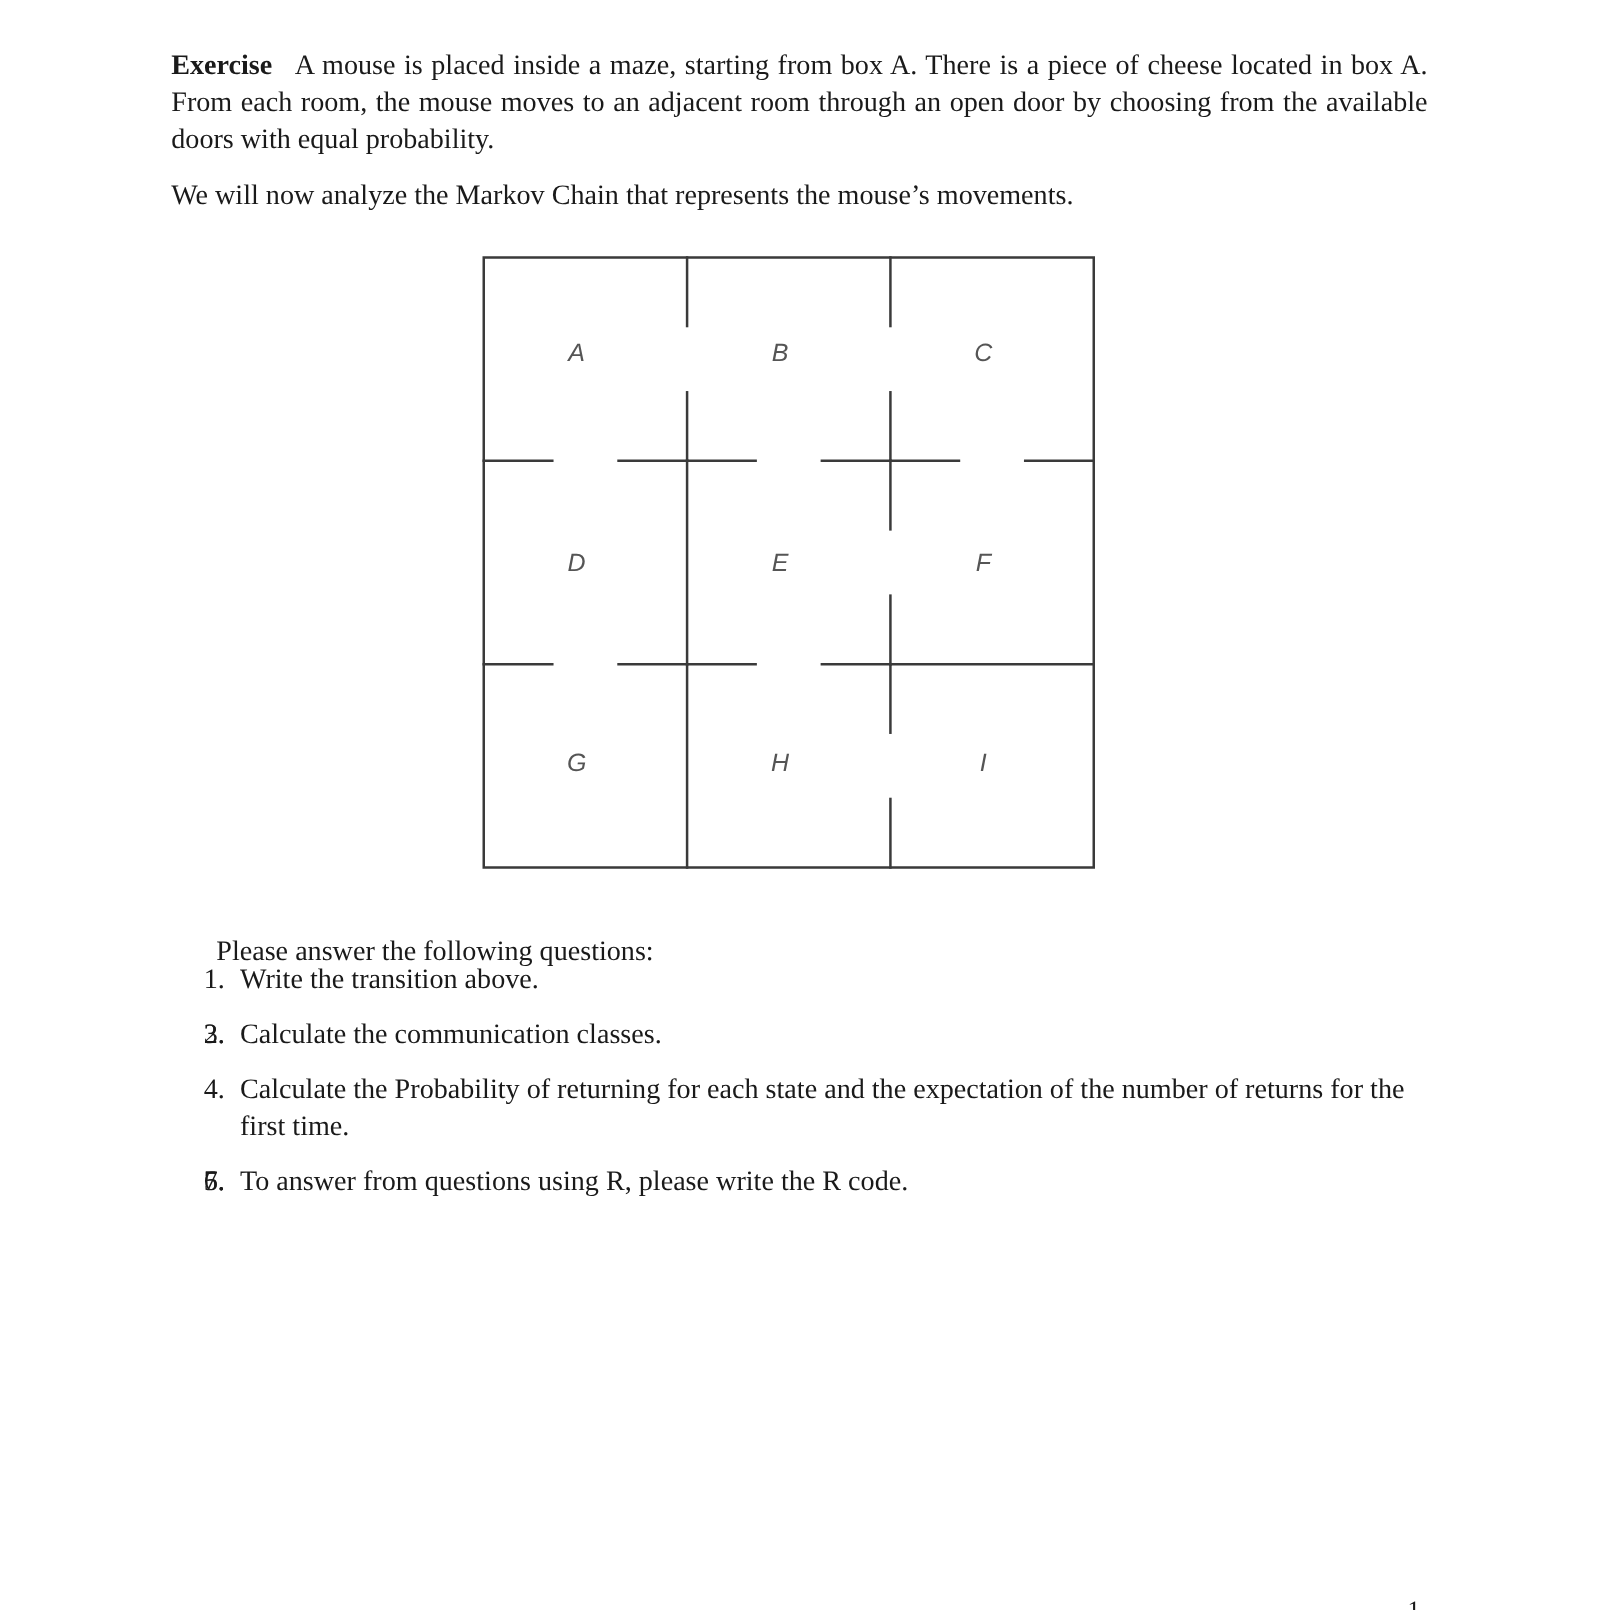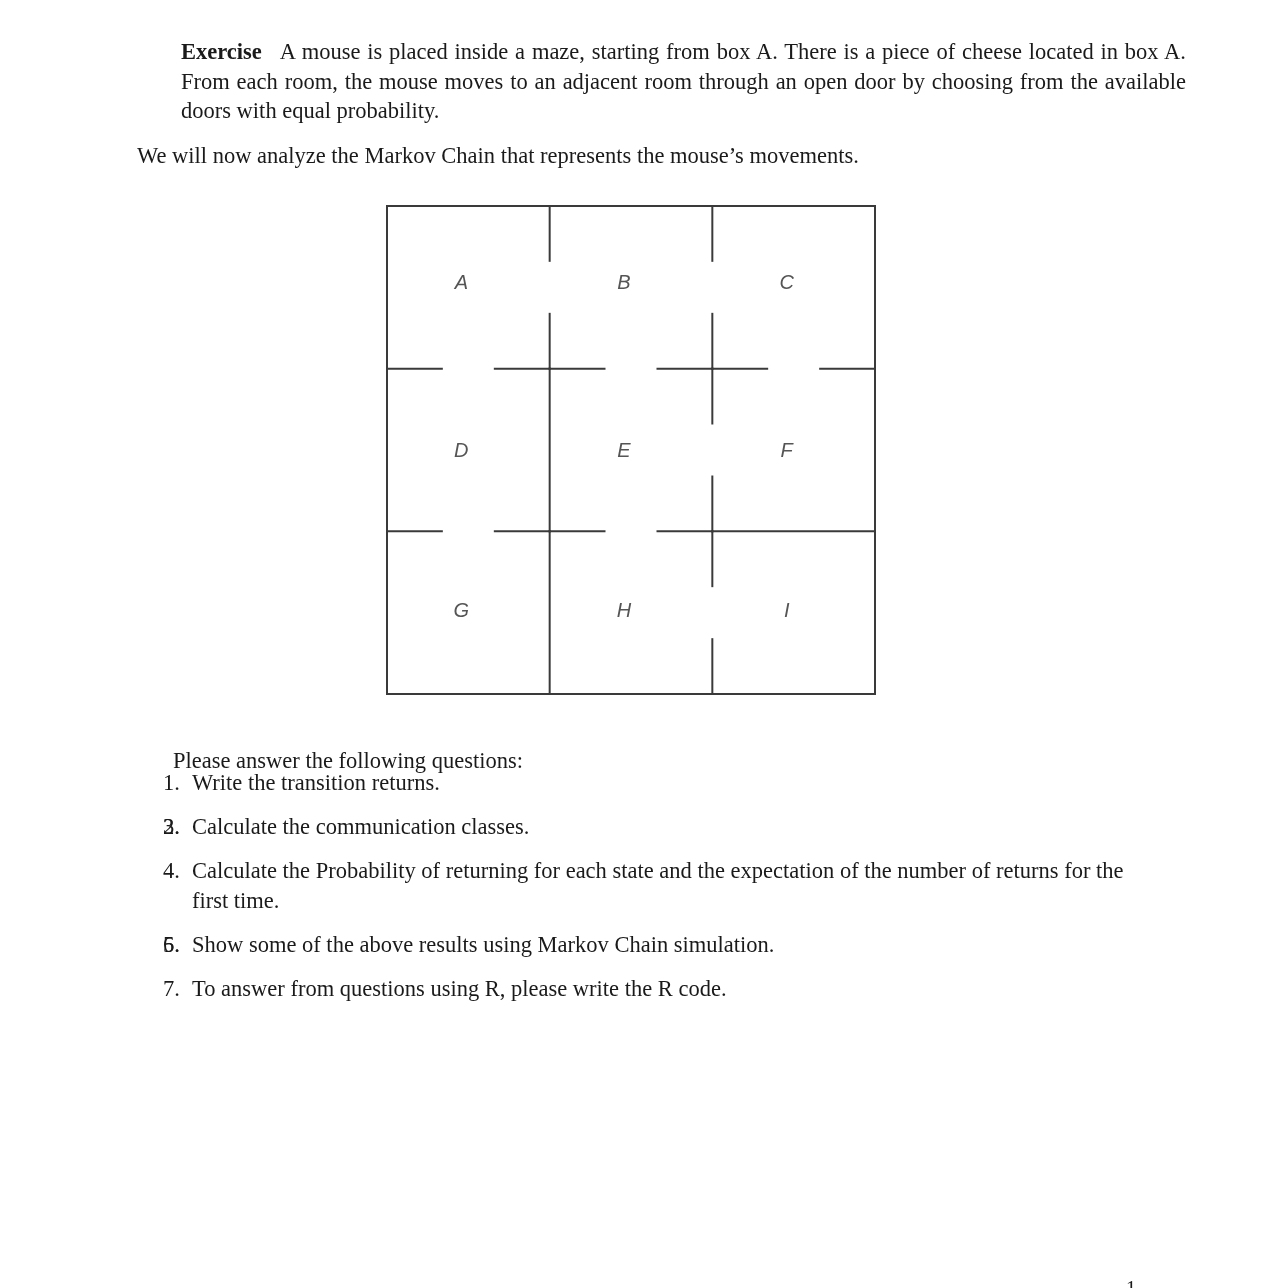--- a/index.html
+++ b/index.html
@@ -1,20 +1,20 @@
 <!DOCTYPE html>
 <html><head>
 <meta charset="utf-8">
 <style>
   html, body { margin: 0; padding: 0; background: #ffffff; }
   body { width: 1288px; height: 1288px; position: relative; overflow: hidden;
          font-family: "Liberation Serif", "DejaVu Serif", serif; color: #1a1a1a; }
   .para { position: absolute; left: 137px; width: 1005px; font-size: 22.5px; line-height: 29.5px;
           text-align: justify; margin: 0; }
-  #p-exercise { top: 37px; margin-left: 44px; }
+  #p-exercise { top: 37px; }
   #p-exercise .run-in { font-weight: bold; margin-right: 18px; }
   #p-intro { top: 141px; }
   #maze { position: absolute; left: 380px; top: 200px; width: 502px; height: 500px; }
   #p-questions-intro { top: 746px; margin-left: 36px; }
   ol.questions { position: absolute; left: 137px; top: 768px; width: 1005px; margin: 0; padding: 0; list-style: none;
                  font-size: 22.5px; line-height: 29.5px; }
   ol.questions li { position: relative; padding-left: 55px; margin-bottom: 14.7px; }
   ol.questions li .num { position: absolute; left: 26px; top: 0; }
   #page-number { position: absolute; left: 1126px; top: 1278px; font-size: 20px; line-height: 20px; }
 </style>
@@ -59,22 +59,22 @@
       <text x="786.6666666666666" y="457" text-anchor="middle" font-family="&quot;Liberation Sans&quot;, &quot;DejaVu Sans&quot;, sans-serif" font-style="italic" font-size="20" fill="#555555">F</text>
       <text x="461.3333333333333" y="617" text-anchor="middle" font-family="&quot;Liberation Sans&quot;, &quot;DejaVu Sans&quot;, sans-serif" font-style="italic" font-size="20" fill="#555555">G</text>
       <text x="624" y="617" text-anchor="middle" font-family="&quot;Liberation Sans&quot;, &quot;DejaVu Sans&quot;, sans-serif" font-style="italic" font-size="20" fill="#555555">H</text>
       <text x="786.6666666666666" y="617" text-anchor="middle" font-family="&quot;Liberation Sans&quot;, &quot;DejaVu Sans&quot;, sans-serif" font-style="italic" font-size="20" fill="#555555">I</text>
     </g>
 </svg>
 
 <p class="para" id="p-questions-intro">Please answer the following questions:</p>
 
 <ol class="questions" id="questions">
-    <li><span class="num">1.</span><span>Write the transition returns.</span></li>
+    <li><span class="num">1.</span><span>Write the transition above.</span></li>
     <li><span class="num">2.</span></li>
     <li><span class="num">3.</span><span>Calculate the communication classes.</span></li>
     <li><span class="num">4.</span><span>Calculate the Probability of returning for each state and the expectation of the number of returns for the first time.</span></li>
     <li><span class="num">5.</span></li>
-    <li><span class="num">6.</span><span>Show some of the above results using Markov Chain simulation.</span></li>
+    <li><span class="num">6.</span></li>
     <li><span class="num">7.</span><span>To answer from questions using R, please write the R code.</span></li>
   </ol>
 
 <div id="page-number">1</div>
 
 </body></html>

